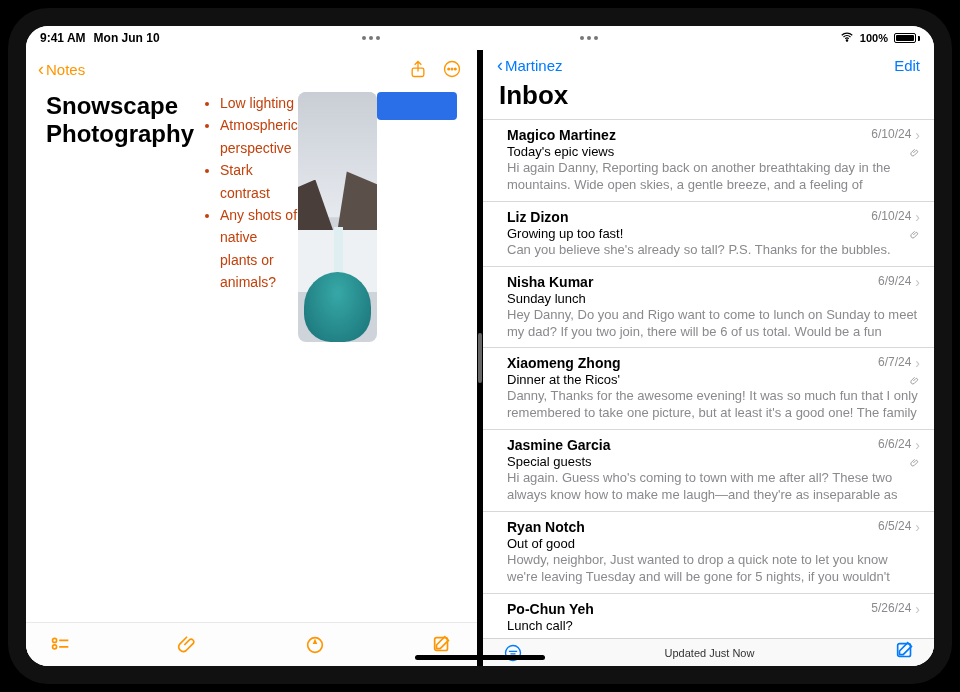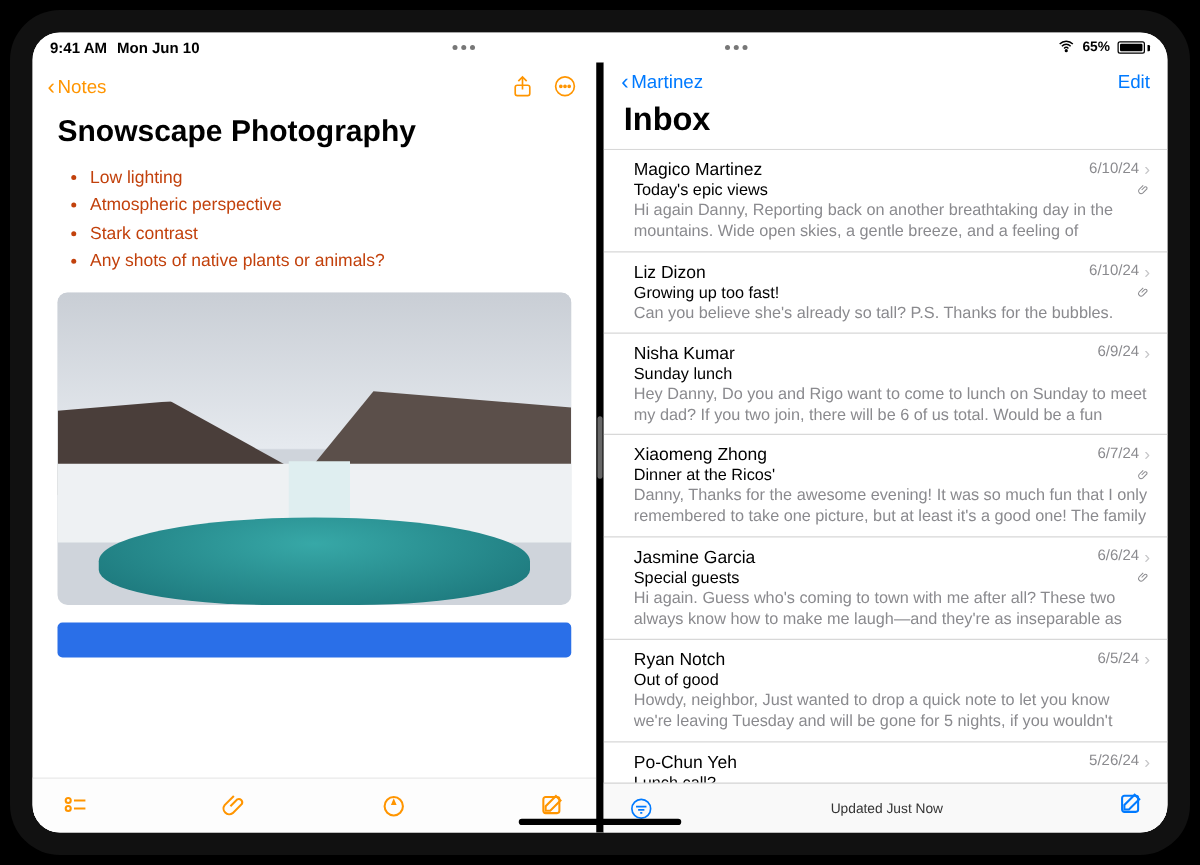--- a/index.html
+++ b/index.html
@@ -97,21 +97,21 @@
   }
   .chev { font-size:18px; line-height:1; }
   .spacer { flex:1; }
   .icon-btn { width:26px; height:26px; display:flex; align-items:center; justify-content:center; color:#ff9500; }
   .icon-btn svg { width:20px; height:20px; }
   .notes-body {
     flex:1;
     padding: 4px 20px 8px 20px;
     overflow:hidden;
     display:flex;
-    flex-direction:column;
+    flex-direction:row;
   }
   .note-title {
     font-size:24px;
     font-weight:700;
     margin-bottom:10px;
     color:#000;
   }
   .bullets {
     list-style: disc;
     padding-left: 26px;
@@ -170,30 +170,30 @@
     display:flex;
     flex-direction:column;
   }
   .msg {
     padding: 7px 14px 7px 24px;
     border-bottom: 0.5px solid #d8d8d8;
     position:relative;
   }
   .msg:first-child { border-top:0.5px solid #d8d8d8; }
   .msg-head { display:flex; align-items:flex-start; }
-  .msg-sender { font-weight:400; font-size:14px; color:#000; flex:1; }
+  .msg-sender { font-weight:700; font-size:14px; color:#000; flex:1; }
   .msg-date { font-size:12px; color:#8a8a8e; margin-right:4px; }
   .msg-chev { color:#c6c6c8; font-size:14px; }
   .msg-subject { font-size:13px; color:#000; margin-top:1px; }
   .msg-preview { font-size:13px; color:#8a8a8e; line-height:1.3; margin-top:1px; max-height:2.6em; overflow:hidden; }
   .msg-attach { position:absolute; right:14px; top:24px; color:#8a8a8e; }
   .msg-attach svg { width:10px; height:10px; }
 
   .mail-toolbar {
-    height:40px;
+    height:28px;
     display:flex;
     align-items:center;
     padding:0 18px;
     border-top:0.5px solid rgba(0,0,0,0.15);
     background:#f9f9f9;
   }
   .filter-btn { color:#007aff; width:24px; height:24px; display:flex; align-items:center; justify-content:center;}
   .filter-btn svg { width:20px; height:20px;}
   .mail-status { flex:1; text-align:center; font-size:11px; color:#333; }
   .compose-blue { color:#007aff; }
@@ -235,21 +235,21 @@
             </div>
         </div>
       </div>
       <div class="sb-right">
         <span>
           <svg viewBox="0 0 24 24" width="14" height="14" fill="none" stroke="#000" stroke-width="2">
               <path d="M3 9c5-5 13-5 18 0M6 12c3.5-3.5 8.5-3.5 12 0M9 15c1.8-1.8 4.2-1.8 6 0"></path>
               <circle cx="12" cy="18" r="1.2" fill="#000"></circle>
             </svg>
         </span>
-        <span>65%</span>
+        <span>100%</span>
         <span class="battery">
           <span class="battery-body"></span>
             <span class="battery-tip"></span>
         </span>
       </div>
     </div>
 
     <div class="split">
 
       <div class="pane">

